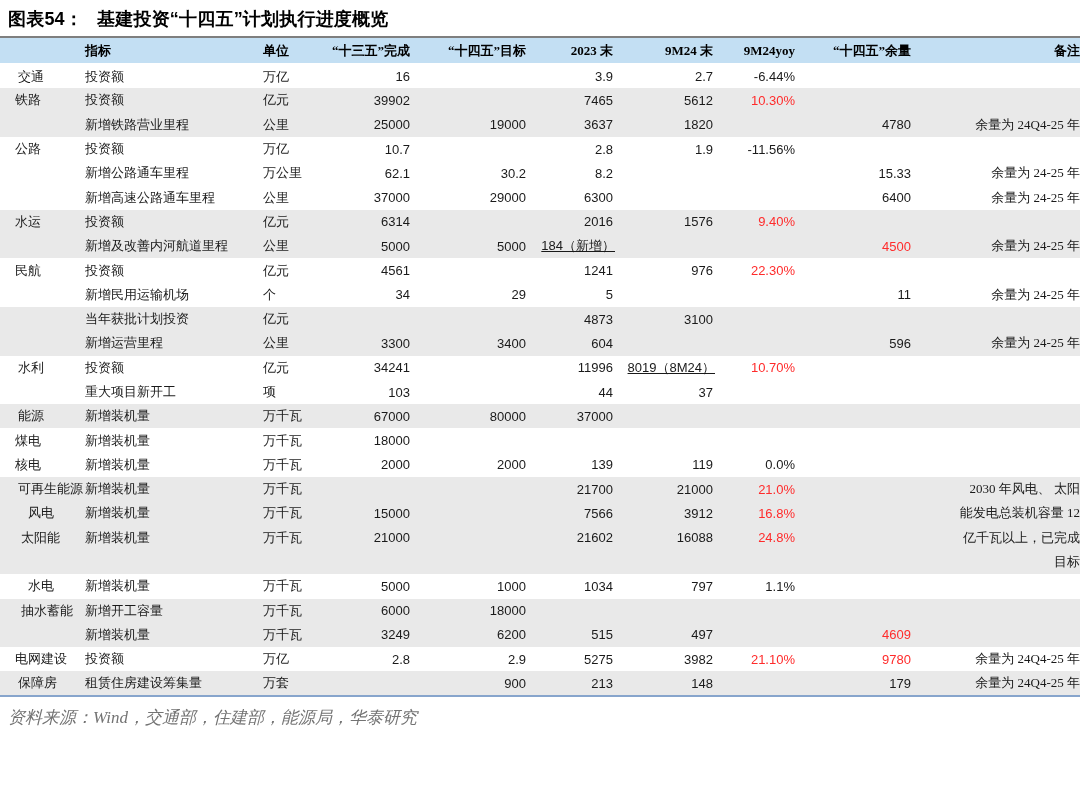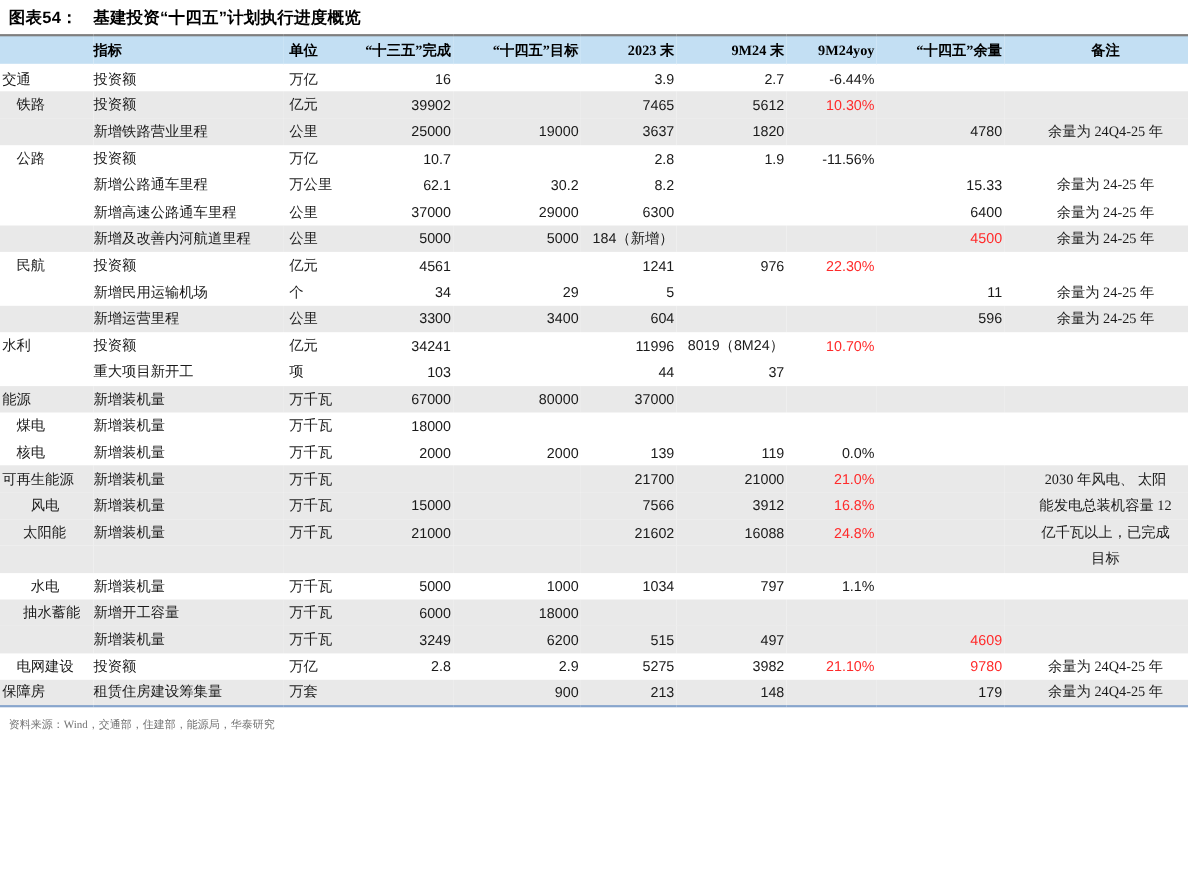--- a/index.html
+++ b/index.html
@@ -1,21 +1,21 @@
 <!DOCTYPE html>
 <html><head>
 <meta charset="utf-8">
 <style>
   * { margin:0; padding:0; box-sizing:border-box; }
   html,body { background:#ffffff; }
   .page {
     position:relative; width:1080px; height:800px; background:#fff;
     font-family:"Liberation Sans", sans-serif; color:#1a1a1a; overflow:hidden;
   }
-  .title { padding:7px 16px 0 8px; font-size:15px; font-weight:bold; color:#000;
+  .title { padding:7px 16px 0 8px; font-size:18px; font-weight:bold; color:#000;
     font-family:"Liberation Sans", sans-serif; letter-spacing:0.2px; }
   .title .gap { display:inline-block; width:14px; }
   .report-table {
     width:1080px; margin-top:5px; border-collapse:collapse; table-layout:fixed;
     border-top:2px solid #7f7f7f; border-bottom:2px solid #87a5cc;
   }
   thead th {
     background:#c3dff3; height:27px; font-size:13px; font-weight:bold; color:#000;
     border-bottom:2px solid #ffffff; white-space:nowrap; overflow:visible;
     font-family:"Liberation Serif", serif;
@@ -23,30 +23,31 @@
   tbody td {
     height:24.3px; font-size:13px; vertical-align:middle; white-space:nowrap; overflow:visible;
   }
   tr.shade td { background:#e9e9e9; }
   .t-left  { text-align:left; }
   .t-right { text-align:right; padding-right:2px; }
   .zh { font-family:"Liberation Serif", serif; }
   .num { font-family:"Liberation Sans", sans-serif; }
   .c-ind { padding-left:0; }
   .c-unit { padding-left:5px; }
-  .c-note { padding-left:17px; text-align:center; }
-  .lv0 { padding-left:2px;margin-top:27px; }
+  .c-note { padding-left:17px; text-align:right; }
+  .lv0 { padding-left:18px;margin-top:27px; }
   .lv1 { padding-left:15px; }
   .lv2 { padding-left:21px; }
   .lv3 { padding-left:28px; }
   .red { color:#ff2b2b; }
-  .spill { text-align:center; padding-left:8px; padding-right:0; }
+  .spill { text-align:right; padding-left:8px; padding-right:0;text-decoration:underline; }
   .footer {
-    margin-top:9px; padding-left:8px; font-size:10px; color:#737373;
+    margin-top:9px; padding-left:8px; font-size:17px; color:#737373;
     font-family:"Liberation Serif", serif;
+    font-style:italic;
   }
 </style>
 </head>
 <body>
 
 <div class="page">
 
   <div class="title">
     <span>图表54：</span><span class="gap"></span><span>基建投资“十四五”计划执行进度概览</span>
   </div>
@@ -145,20 +146,32 @@
       <td class="t-left zh c-unit">公里</td>
       <td class="t-right num">37000</td>
       <td class="t-right num">29000</td>
       <td class="t-right num">6300</td>
       <td class="t-right num"></td>
       <td class="t-right num"></td>
       <td class="t-right num">6400</td>
       <td class="zh c-note">余量为 24-25 年</td>
     </tr>
         <tr class="shade">
+      <td class="t-left zh lv1">水运</td>
+      <td class="t-left zh c-ind">投资额</td>
+      <td class="t-left zh c-unit">亿元</td>
+      <td class="t-right num">6314</td>
+      <td class="t-right num"></td>
+      <td class="t-right num">2016</td>
+      <td class="t-right num">1576</td>
+      <td class="t-right num red">9.40%</td>
+      <td class="t-right num"></td>
+      <td class="zh c-note"></td>
+    </tr>
+        <tr class="shade">
       <td class="t-left zh lv1"></td>
       <td class="t-left zh c-ind">新增及改善内河航道里程</td>
       <td class="t-left zh c-unit">公里</td>
       <td class="t-right num">5000</td>
       <td class="t-right num">5000</td>
       <td class="t-right num spill">184（新增）</td>
       <td class="t-right num"></td>
       <td class="t-right num"></td>
       <td class="t-right num red">4500</td>
       <td class="zh c-note">余量为 24-25 年</td>
@@ -179,20 +192,32 @@
       <td class="t-left zh lv1"></td>
       <td class="t-left zh c-ind">新增民用运输机场</td>
       <td class="t-left zh c-unit">个</td>
       <td class="t-right num">34</td>
       <td class="t-right num">29</td>
       <td class="t-right num">5</td>
       <td class="t-right num"></td>
       <td class="t-right num"></td>
       <td class="t-right num">11</td>
       <td class="zh c-note">余量为 24-25 年</td>
+    </tr>
+        <tr class="shade">
+      <td class="t-left zh lv1"></td>
+      <td class="t-left zh c-ind">当年获批计划投资</td>
+      <td class="t-left zh c-unit">亿元</td>
+      <td class="t-right num"></td>
+      <td class="t-right num"></td>
+      <td class="t-right num">4873</td>
+      <td class="t-right num">3100</td>
+      <td class="t-right num"></td>
+      <td class="t-right num"></td>
+      <td class="zh c-note"></td>
     </tr>
         <tr class="shade">
       <td class="t-left zh lv1"></td>
       <td class="t-left zh c-ind">新增运营里程</td>
       <td class="t-left zh c-unit">公里</td>
       <td class="t-right num">3300</td>
       <td class="t-right num">3400</td>
       <td class="t-right num">604</td>
       <td class="t-right num"></td>
       <td class="t-right num"></td>

